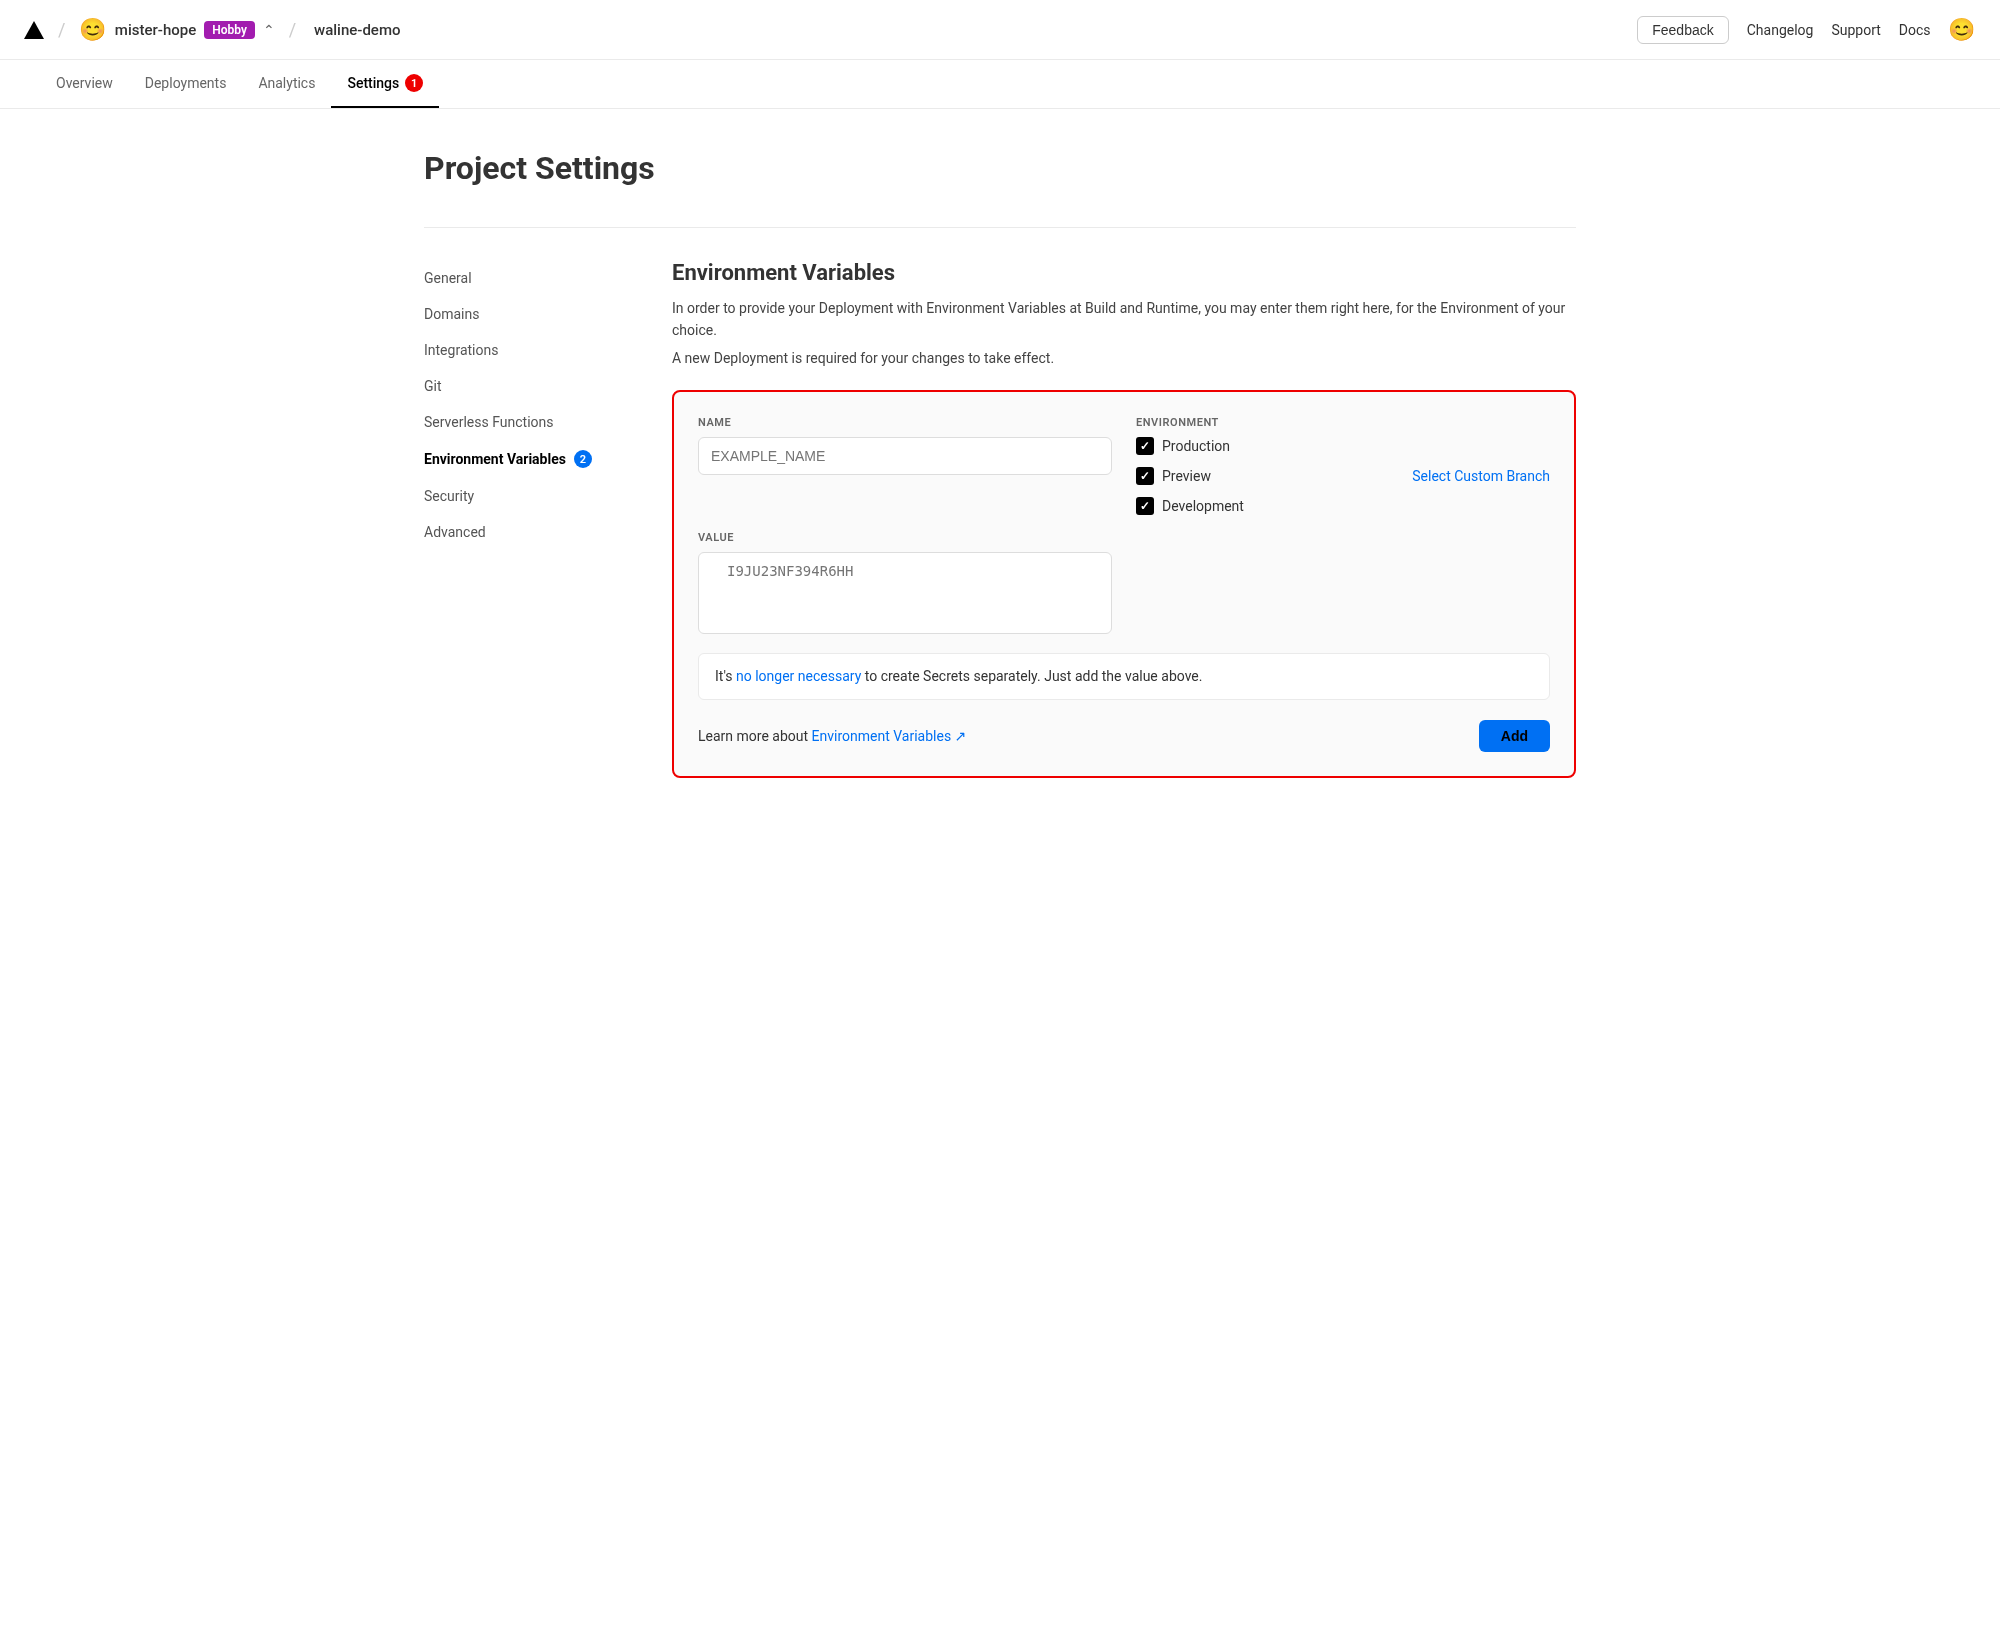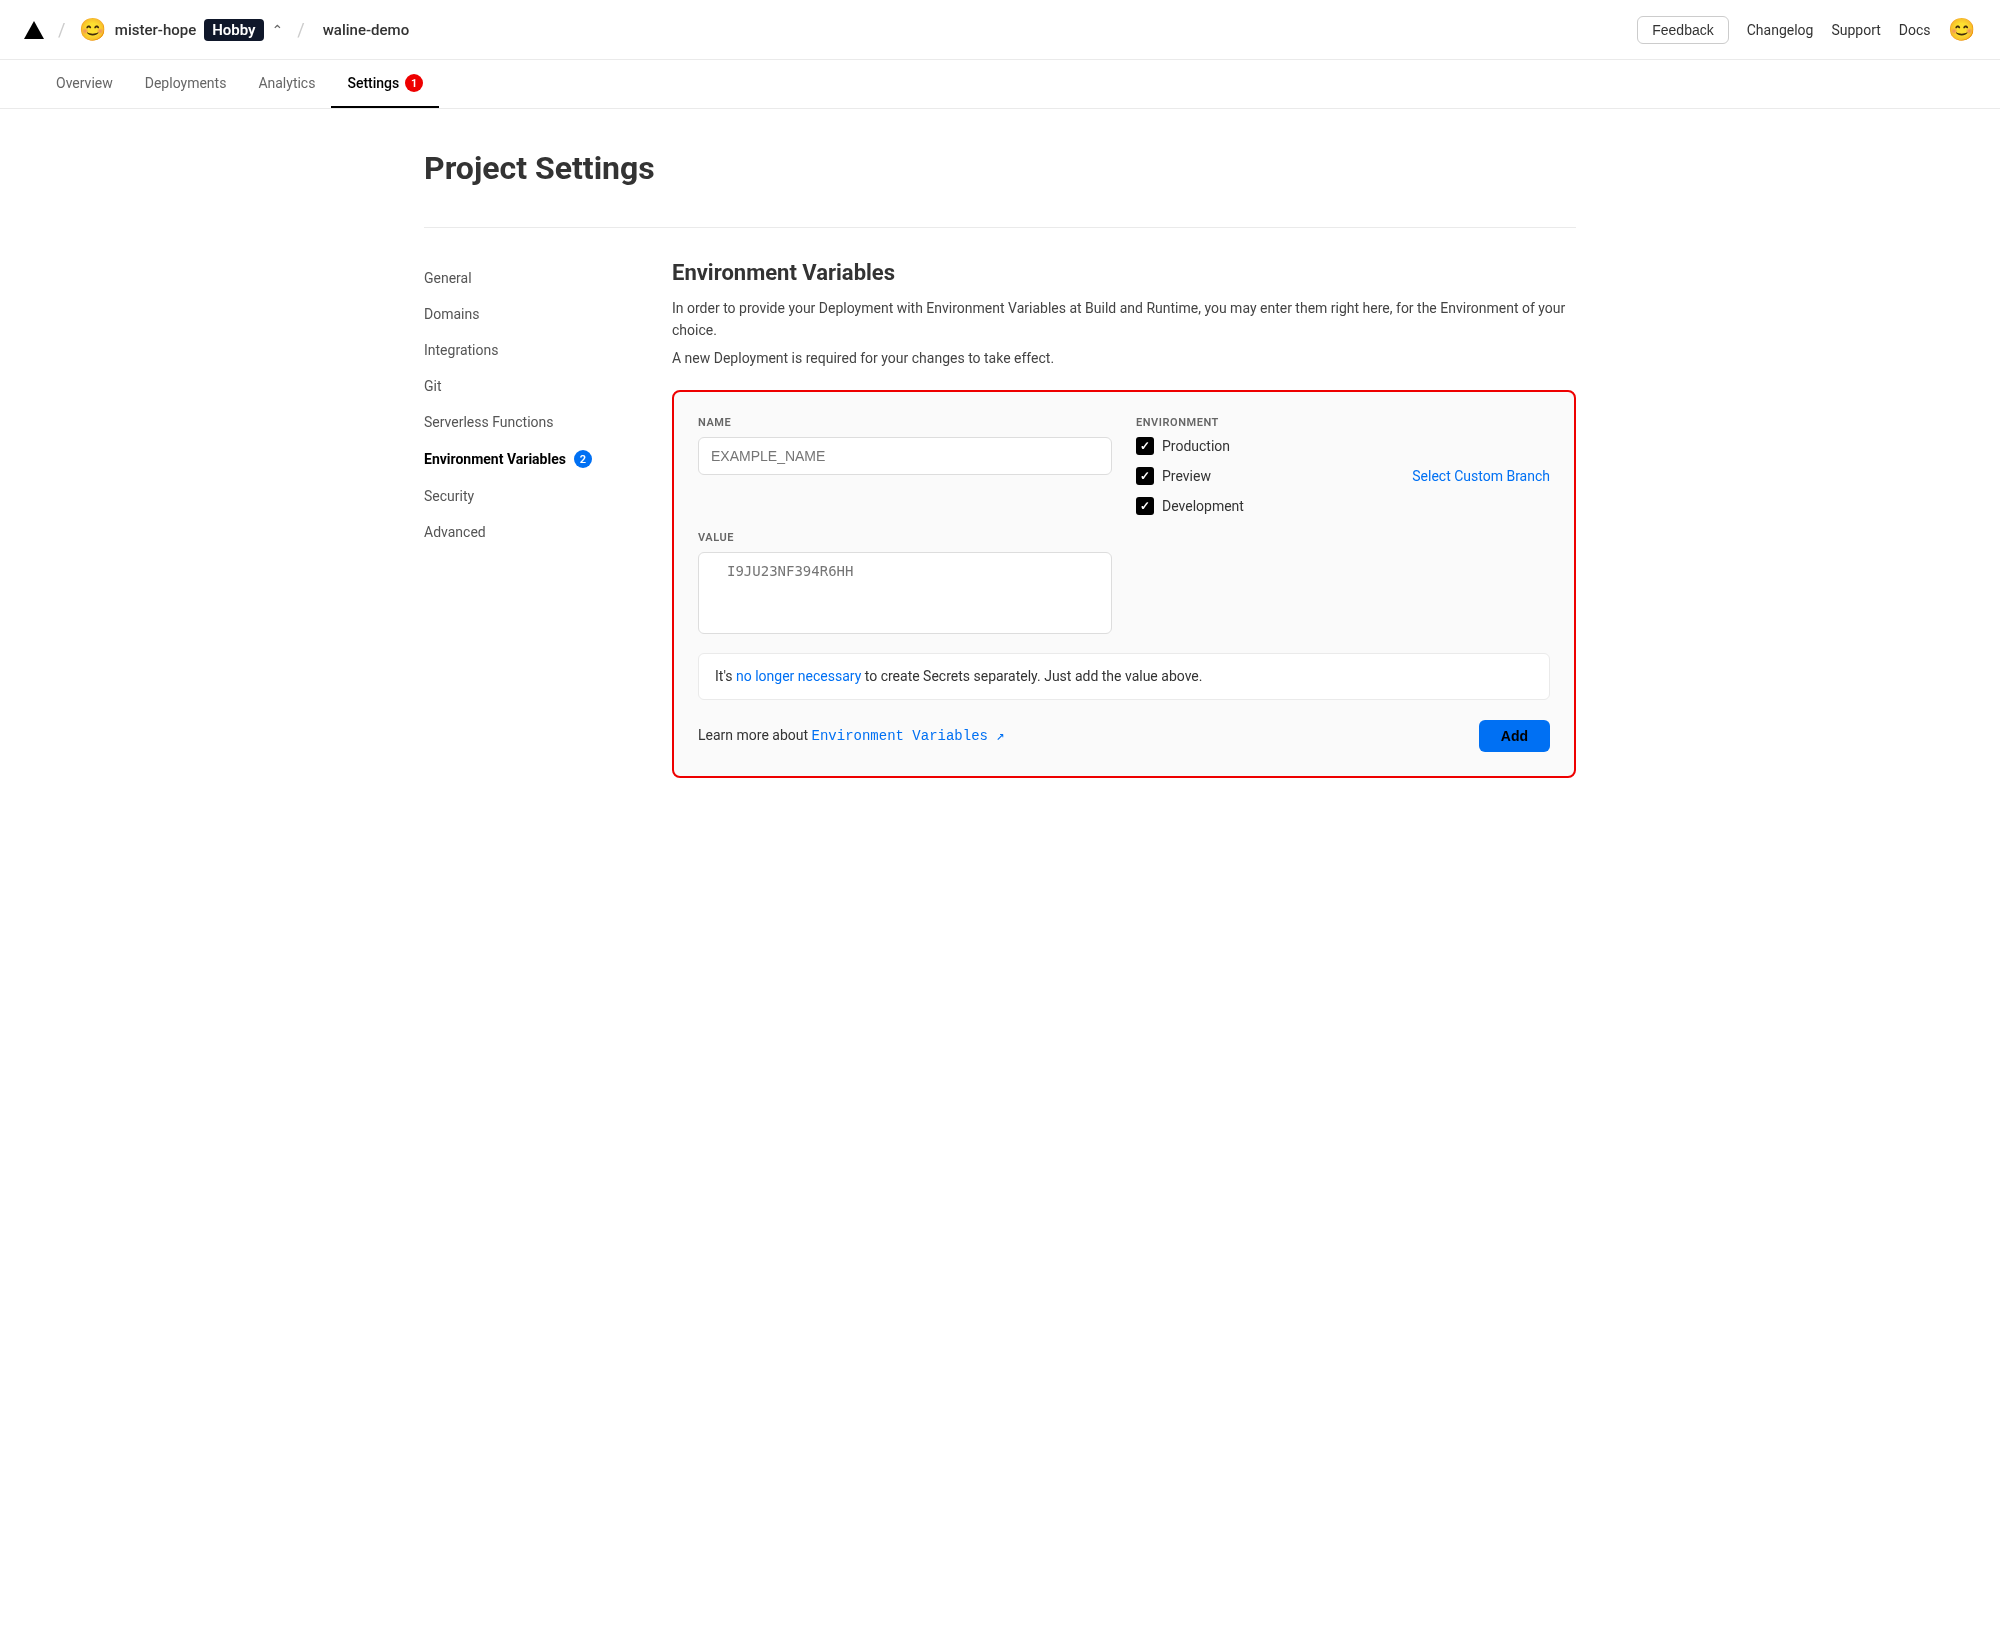--- a/index.html
+++ b/index.html
@@ -15,21 +15,21 @@
       width: 0; height: 0;
       border-left: 10px solid transparent;
       border-right: 10px solid transparent;
       border-bottom: 18px solid #000;
     }
     .nav-separator { color: #ccc; font-size: 18px; margin: 0 4px; }
     .user-info { display: flex; align-items: center; gap: 8px; }
     .avatar-emoji { font-size: 22px; }
     .username { font-weight: 500; font-size: 15px; }
     .badge-hobby {
-      background: #0f172a; color: #fff; font-size: 15px; font-weight: 600;
+      background: #a21caf; color: #fff; font-size: 12px; font-weight: 600;
       padding: 2px 8px; border-radius: 4px;
     }
     .chevron { font-size: 14px; color: #666; cursor: pointer; }
     .project-name { font-size: 15px; font-weight: 500; margin-left: 4px; }
     .top-nav-right { display: flex; align-items: center; gap: 18px; }
     .feedback-btn {
       border: 1px solid #ccc; border-radius: 6px; padding: 5px 14px;
       font-size: 14px; background: #fff; cursor: pointer; color: #333;
     }
     .nav-link { font-size: 14px; color: #333; cursor: pointer; text-decoration: none; }
@@ -100,21 +100,21 @@
     .checkbox-check { color: #fff; font-size: 12px; font-weight: 700; }
     .checkbox-label { font-size: 14px; color: #333; }
     .select-custom-link { color: #0070f3; font-size: 14px; cursor: pointer; text-decoration: none; white-space: nowrap; }
     .info-box {
       background: #fff; border: 1px solid #eaeaea; border-radius: 6px;
       padding: 12px 16px; margin-bottom: 20px; font-size: 14px; color: #333; line-height: 1.5;
     }
     .info-link { color: #0070f3; text-decoration: none; cursor: pointer; }
     .form-footer { display: flex; align-items: center; justify-content: space-between; margin-top: 8px; }
     .learn-more { font-size: 14px; color: #333; }
-    .learn-more a { color: #0070f3; text-decoration: none; font-family: Liberation Mono, monospace; }
+    .learn-more a { color: #0070f3; text-decoration: none; }
     .add-btn {
       background: #0070f3; color: #000000; border: none; border-radius: 6px;
       padding: 8px 22px; font-size: 14px; font-weight: 600; cursor: pointer;
     }
   </style>
 </head>
 <body>
 
 <nav class="top-nav">
   <div class="top-nav-left">

